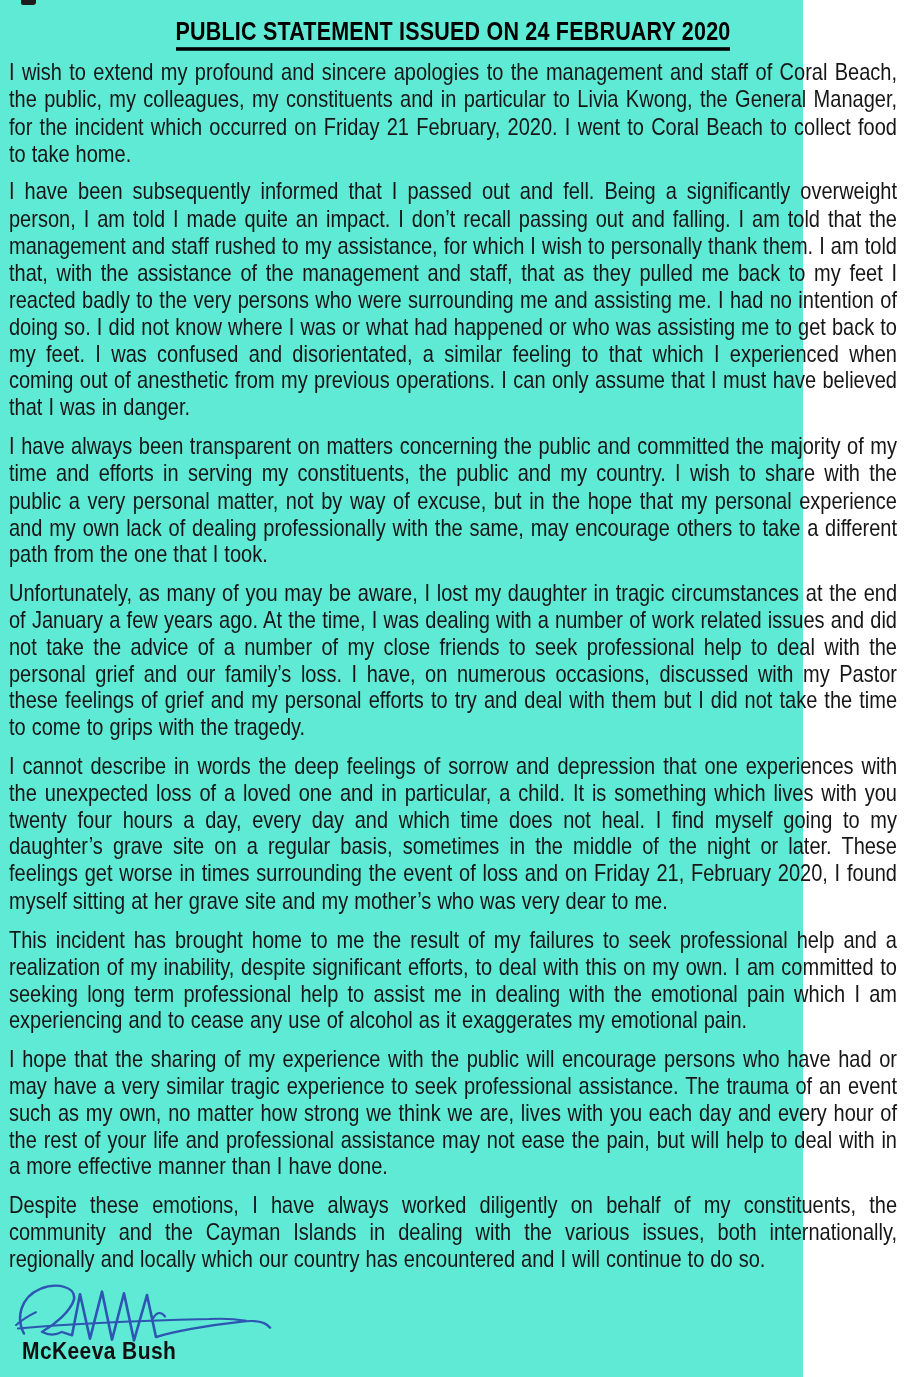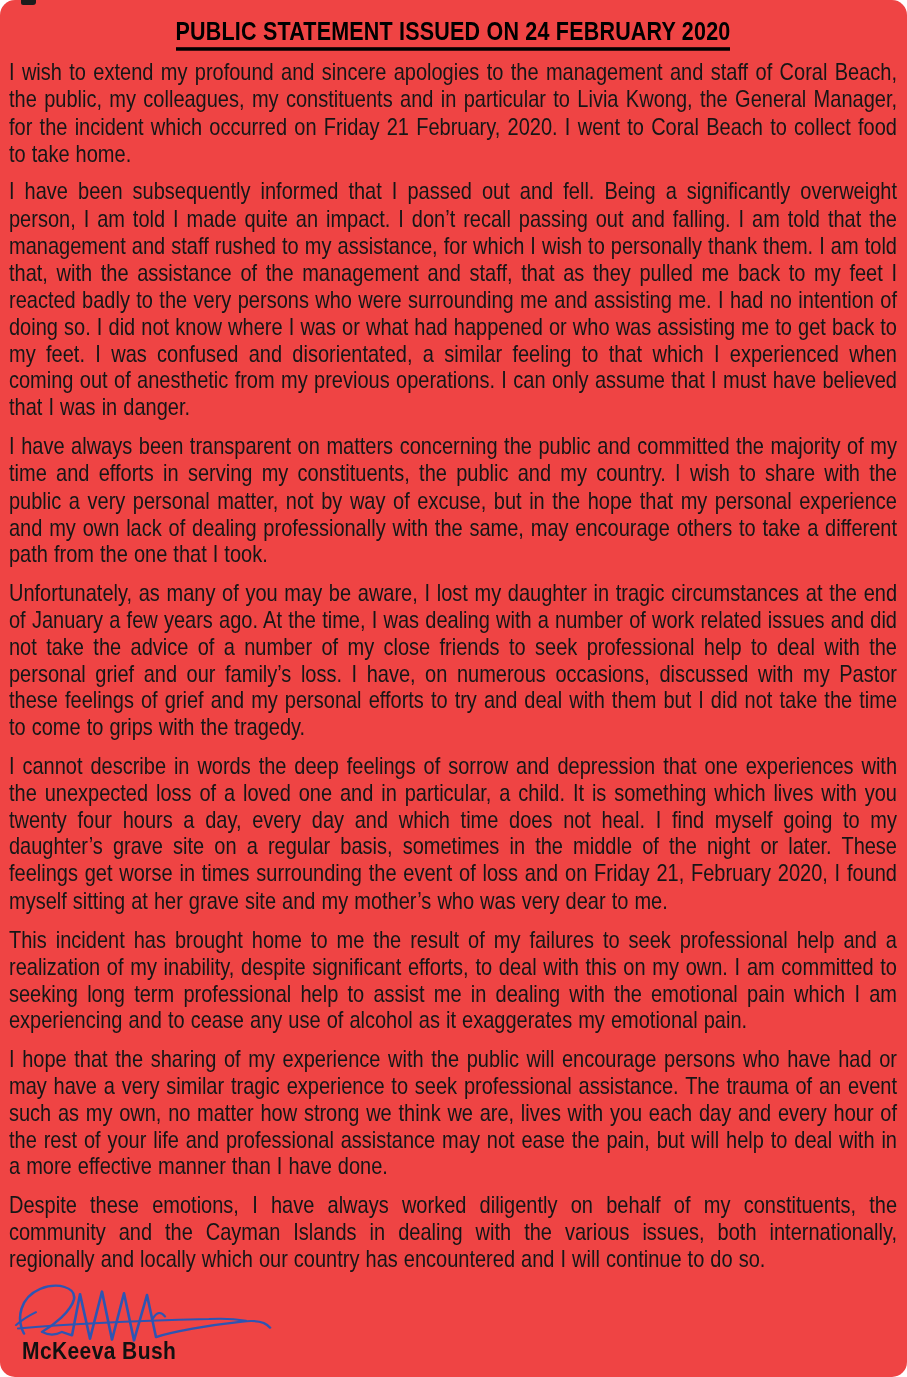--- a/index.html
+++ b/index.html
@@ -1,20 +1,20 @@
 <!DOCTYPE html>
 <html><head>
 <meta charset="utf-8">
 <style>
   html, body { margin:0; padding:0; }
   body {
     width:907px; height:1377px; position:relative; overflow:hidden;
     background:#ffffff; font-family:"Liberation Sans", sans-serif;
   }
-  .page { position:absolute; left:0; top:0; width:907px; height:1377px; background:#ef4444;border-radius:15px; }
+  .page { position:absolute; left:0; top:0; width:803px; height:1377px; background:#5eead4; }
   .scan-mark {
     position:absolute; left:21px; top:0; width:15px; height:5px;
     background:#1c1c1c; border-radius:0 0 3px 2px;
   }
   .content {
     position:absolute; left:0; top:0; width:907px; box-sizing:border-box;
     padding:15px 10px 0 9px; color:#161616;
     transform:scaleY(1.18); transform-origin:50% 0;
   }
   .title {

